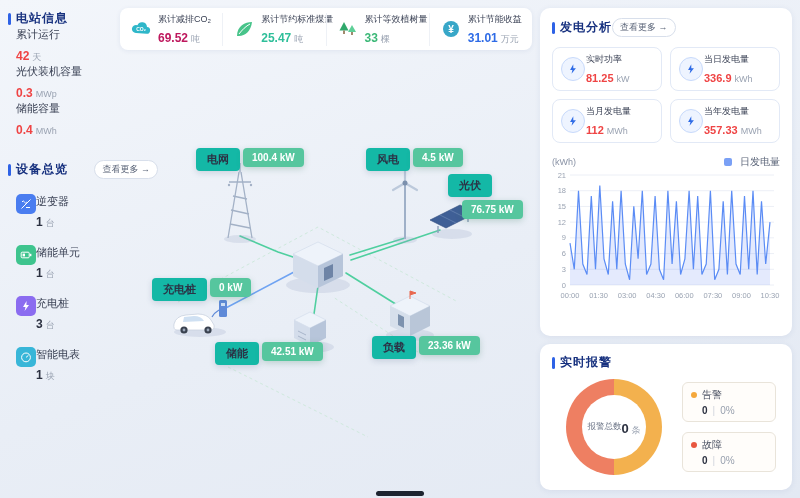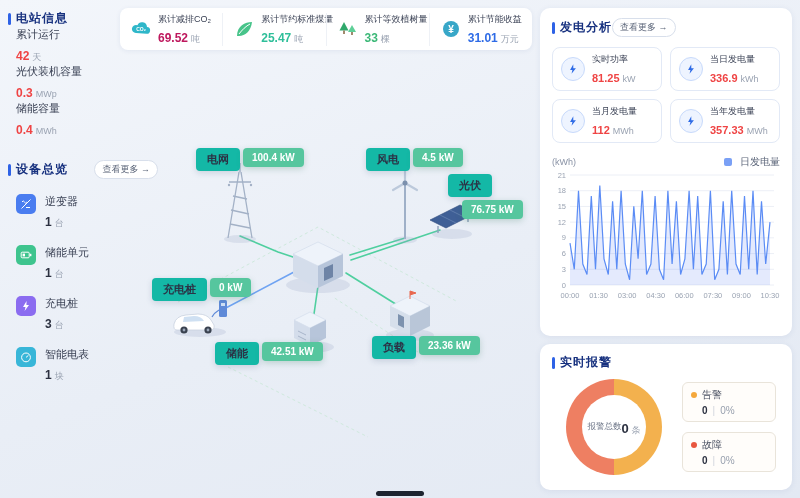--- a/index.html
+++ b/index.html
@@ -12,21 +12,21 @@
   .more-btn{font-size:9px;color:#5a6478;border:1px solid #d8dfeb;border-radius:10px;
             padding:2px 7px;background:#fff;cursor:pointer;white-space:nowrap}
   .v{font-size:12px;font-weight:bold;color:#ef4444}
   .u{font-size:9px;color:#9aa3b2;margin-left:3px}
   
   .left-col{position:absolute;left:8px;top:10px;width:126px}
   .info-item{margin-top:0;margin-left:8px}
   .ilabel{font-size:11px;color:#3c4356;white-space:nowrap}
   .ival{margin-top:4px}
   .dev-header{display:flex;align-items:center;justify-content:space-between;margin-top:22px;width:150px}
-  .dev-row{display:flex;align-items:flex-start;gap:9px;margin-top:15px;margin-left:8px}
+  .dev-row{display:flex;align-items:flex-start;margin-top:15px;margin-left:8px}
   .dev-icon{width:20px;height:20px;border-radius:5px;display:flex;align-items:center;justify-content:center;flex:none}
   .dev-icon svg{width:12px;height:12px}
   .dlabel{font-size:11px;color:#3c4356;white-space:nowrap}
   .dcount{margin-top:3px}
   .dcount .c{font-size:12px;font-weight:bold;color:#2b3040}
   
   .kpi-bar{position:absolute;left:120px;top:8px;width:412px;height:42px;background:#fff;
            border-radius:8px;box-shadow:0 1px 5px rgba(40,70,130,.08);display:flex;align-items:center}
   .kpi{flex:1;display:flex;align-items:center;gap:6px;padding:0 6px 0 10px;min-width:0}
   .kpi + .kpi{border-left:1px solid #eef1f6}
@@ -44,21 +44,21 @@
         box-shadow:0 2px 6px rgba(50,70,110,.18);white-space:nowrap}
   .vbox{background:#56c69e;color:#fff;border-radius:4px;padding:4px 9px;font-size:10px;font-weight:bold;
         box-shadow:0 2px 6px rgba(50,120,90,.25);white-space:nowrap;margin-left:3px}
   .node-col .vbox{margin-left:14px;margin-top:3px}
   
   .card{position:absolute;background:#fff;border-radius:10px;box-shadow:0 1px 6px rgba(40,70,130,.08);padding:10px 12px}
   .card-gen{left:540px;top:8px;width:252px;height:328px}
   .card-alarm{left:540px;top:344px;width:252px;height:146px}
   .card-head{display:flex;align-items:center;justify-content:flex-start}
   .metric-grid{display:grid;grid-template-columns:1fr 1fr;gap:8px;margin-top:10px}
-  .metric{border:1px solid #e2e9f6;border-radius:8px;padding:6px 8px;display:flex;align-items:center;gap:7px;height:44px}
+  .metric{border:1px solid #e2e9f6;border-radius:8px;padding:6px 8px;display:flex;align-items:center;gap:1px;height:44px}
   .m-icon{width:24px;height:24px;border-radius:50%;border:1px solid #c8dafb;background:#eef4ff;
           display:flex;align-items:center;justify-content:center;flex:none}
   .m-icon svg{width:14px;height:14px}
   .m-label{font-size:9px;color:#3c4356;white-space:nowrap}
   .m-val{margin-top:2px}
   .m-val .v{font-size:11px}
   .chart-head{display:flex;align-items:center;justify-content:space-between;margin-top:12px}
   .axis-unit{font-size:9px;color:#8a93a6}
   .legend{display:flex;align-items:center;gap:8px;font-size:10px;color:#5a6478}
   .lg-sq{width:8px;height:8px;border-radius:2px;display:inline-block}

